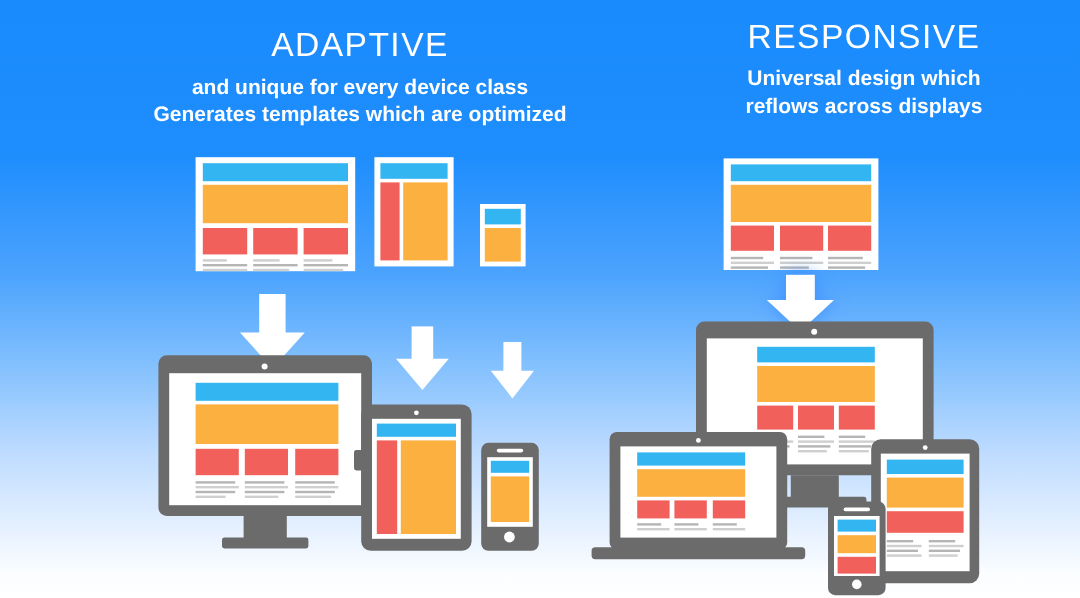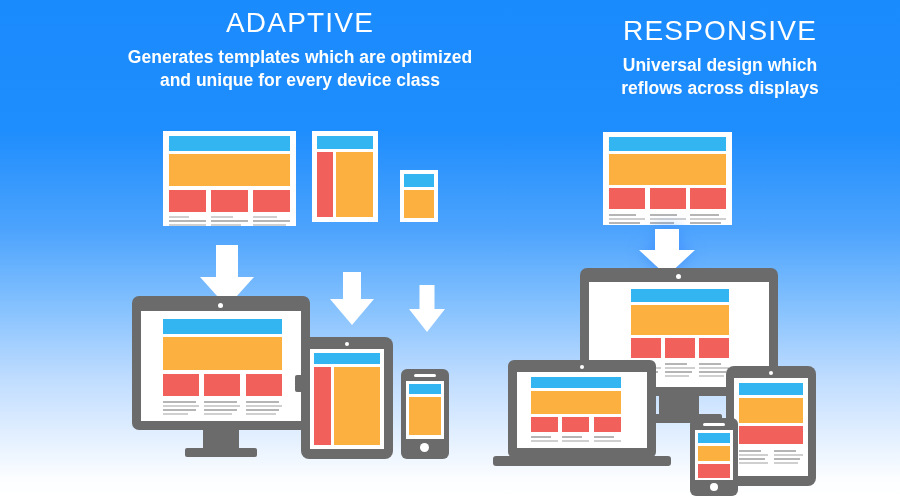--- a/index.html
+++ b/index.html
@@ -58,25 +58,25 @@
     border-left-color:transparent;border-right-color:transparent;
     border-top-style:solid;border-top-color:#ffffff;
   }
   .arrow.glow{filter:drop-shadow(0 0 7px rgba(60,140,255,.85));}
 </style>
 </head>
 <body>
 
 <div id="stage">
 
-  <div class="col-head" style="left:60px;top:6px;width:480px;">
+  <div class="col-head" style="left:60px;top:21px;width:480px;">
     <div class="head-title">ADAPTIVE</div>
     <div class="head-sub">
+      <div>and unique for every device class</div>
       <div>Generates templates which are optimized</div>
-      <div>and unique for every device class</div>
     </div>
   </div>
 
   <div class="col-head" style="left:500px;top:14px;width:440px;">
     <div class="head-title">RESPONSIVE</div>
     <div class="head-sub">
       <div>Universal design which</div>
       <div>reflows across displays</div>
     </div>
   </div>

